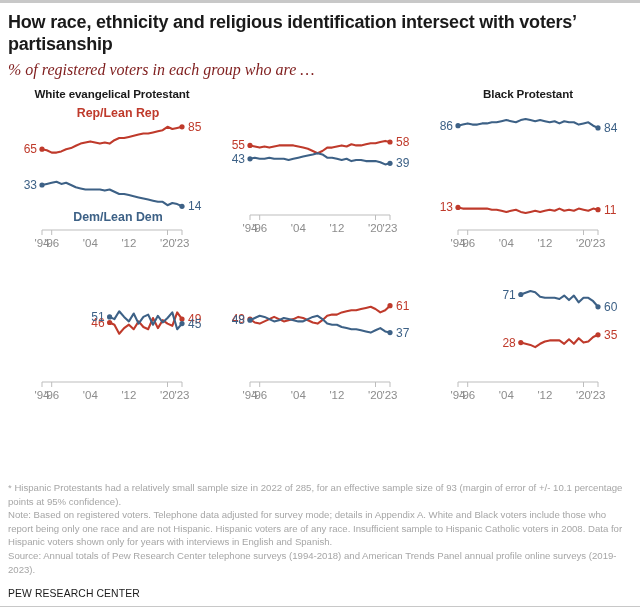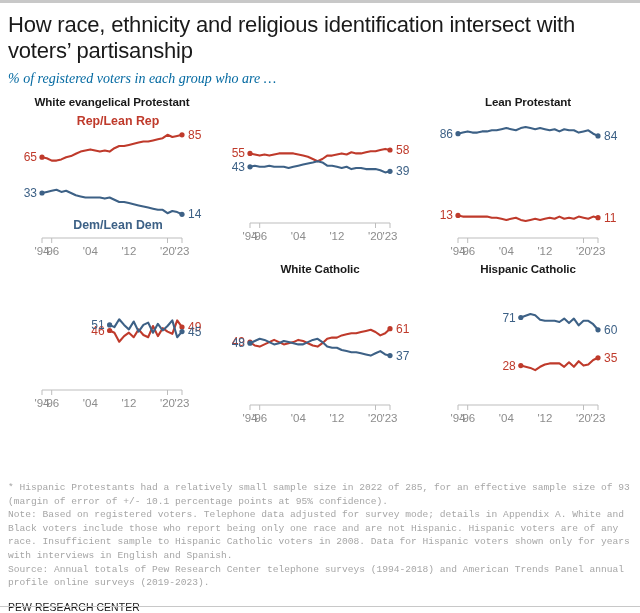--- a/index.html
+++ b/index.html
@@ -25,33 +25,33 @@
   .top-rule {
     position: absolute;
     left: 0; top: 0;
     width: 640px;
     height: 3px;
     background: #c8c8c8;
   }
   .headline {
     margin: 0;
     padding-top: 12px;
-    font-size: 22px;
-    font-weight: normal;
+    font-size: 18px;
+    font-weight: bold;
     letter-spacing: -0.2px;
     color: #1a1a1a;
     line-height: 1.2;
     font-family: "Liberation Sans", sans-serif;
   }
   .subhead {
     margin: 0;
     padding-top: 6px;
-    font-size: 14px;
+    font-size: 16px;
     font-style: italic;
-    color: #0369a1;
+    color: #7f1d1d;
     font-family: "Liberation Serif", serif;
   }
 
   .grid {
     position: relative;
     margin-top: 8px;
     width: 624px;
   }
   .row {
     display: flex;
@@ -82,21 +82,21 @@
     position: absolute;
     left: 8px;
     top: 481px;
     width: 624px;
   }
   .fn {
     font-size: 9.6px;
     line-height: 1.42;
     color: #a6a6a6;
     margin: 0;
-    font-family: Liberation Mono, monospace;
+    font-family: Liberation Sans, sans-serif;
   }
   .pew {
     font-size: 10.4px;
     font-weight: normal;
     color: #1a1a1a;
     letter-spacing: 0.1px;
     margin: 0;
     padding-top: 12px;
   }
   .bottom-rule {
@@ -170,21 +170,21 @@
       <text x="180.0" y="59.0" text-anchor="start" font-family="Liberation Sans, sans-serif" font-size="12" fill="#bf3a2b">58</text>
       <path d="M34.0 71.8 L38.8 70.7 L43.7 71.8 L48.5 71.8 L53.3 70.7 L58.1 71.8 L63.0 71.8 L67.8 71.8 L72.6 73.0 L77.4 71.8 L82.3 70.7 L87.1 69.6 L91.9 68.5 L96.8 67.4 L101.6 66.2 L106.4 67.4 L111.2 70.7 L116.1 70.7 L120.9 71.8 L125.7 73.0 L130.6 71.8 L135.4 74.1 L140.2 73.0 L145.0 73.0 L149.9 74.1 L154.7 74.1 L159.5 74.1 L164.3 75.2 L169.2 77.4 L174.0 76.3" fill="none" stroke="#3d6186" stroke-width="2.1" stroke-linejoin="round" stroke-linecap="round"></path>
       <circle cx="34.0" cy="71.8" r="2.6" fill="#3d6186"></circle>
       <circle cx="174.0" cy="76.3" r="2.6" fill="#3d6186"></circle>
       <text x="29.0" y="75.8" text-anchor="end" font-family="Liberation Sans, sans-serif" font-size="12" fill="#3d6186">43</text>
       <text x="180.0" y="80.3" text-anchor="start" font-family="Liberation Sans, sans-serif" font-size="12" fill="#3d6186">39</text>
             </svg>
         </div>
       </div>
         <div class="panel" style="width:208px">
-        <p class="panel-title">Lean Protestant</p>
+        <p class="panel-title">Black Protestant</p>
         <div class="plot">
           <svg width="208" height="152" viewBox="0 0 208 152" role="img">
               <line x1="34.0" y1="128" x2="174.0" y2="128" stroke="#bdbdbd" stroke-width="1"></line>
               <line x1="34.0" y1="128" x2="34.0" y2="133" stroke="#bdbdbd" stroke-width="1"></line>
               <line x1="43.7" y1="128" x2="43.7" y2="133" stroke="#bdbdbd" stroke-width="1"></line>
               <line x1="159.5" y1="128" x2="159.5" y2="133" stroke="#bdbdbd" stroke-width="1"></line>
               <line x1="174.0" y1="128" x2="174.0" y2="133" stroke="#bdbdbd" stroke-width="1"></line>
               <text x="34.0" y="145" text-anchor="middle" font-family="Liberation Sans, sans-serif" font-size="11.5" fill="#8c8c8c">'94</text>
               <text x="43.7" y="145" text-anchor="middle" font-family="Liberation Sans, sans-serif" font-size="11.5" fill="#8c8c8c">'96</text>
               <text x="82.3" y="145" text-anchor="middle" font-family="Liberation Sans, sans-serif" font-size="11.5" fill="#8c8c8c">'04</text>
@@ -227,21 +227,20 @@
       <text x="180.0" y="69.1" text-anchor="start" font-family="Liberation Sans, sans-serif" font-size="12" fill="#bf3a2b">49</text>
       <path d="M101.6 62.9 L106.4 65.1 L111.2 57.3 L116.1 62.9 L120.9 67.4 L125.7 59.5 L130.6 69.6 L135.4 62.9 L140.2 60.6 L145.0 70.7 L149.9 61.8 L154.7 68.5 L159.5 64.0 L164.3 58.4 L169.2 75.2 L174.0 69.6" fill="none" stroke="#3d6186" stroke-width="2.1" stroke-linejoin="round" stroke-linecap="round"></path>
       <circle cx="101.6" cy="62.9" r="2.6" fill="#3d6186"></circle>
       <circle cx="174.0" cy="69.6" r="2.6" fill="#3d6186"></circle>
       <text x="96.6" y="66.9" text-anchor="end" font-family="Liberation Sans, sans-serif" font-size="12" fill="#3d6186">51</text>
       <text x="180.0" y="73.6" text-anchor="start" font-family="Liberation Sans, sans-serif" font-size="12" fill="#3d6186">45</text>
             </svg>
         </div>
       </div>
         <div class="panel" style="width:208px">
-        <p class="panel-title">White Catholic</p>
         <div class="plot">
           <svg width="208" height="152" viewBox="0 0 208 152" role="img">
               <line x1="34.0" y1="128" x2="174.0" y2="128" stroke="#bdbdbd" stroke-width="1"></line>
               <line x1="34.0" y1="128" x2="34.0" y2="133" stroke="#bdbdbd" stroke-width="1"></line>
               <line x1="43.7" y1="128" x2="43.7" y2="133" stroke="#bdbdbd" stroke-width="1"></line>
               <line x1="159.5" y1="128" x2="159.5" y2="133" stroke="#bdbdbd" stroke-width="1"></line>
               <line x1="174.0" y1="128" x2="174.0" y2="133" stroke="#bdbdbd" stroke-width="1"></line>
               <text x="34.0" y="145" text-anchor="middle" font-family="Liberation Sans, sans-serif" font-size="11.5" fill="#8c8c8c">'94</text>
               <text x="43.7" y="145" text-anchor="middle" font-family="Liberation Sans, sans-serif" font-size="11.5" fill="#8c8c8c">'96</text>
               <text x="82.3" y="145" text-anchor="middle" font-family="Liberation Sans, sans-serif" font-size="11.5" fill="#8c8c8c">'04</text>
@@ -255,21 +254,20 @@
       <text x="180.0" y="55.7" text-anchor="start" font-family="Liberation Sans, sans-serif" font-size="12" fill="#bf3a2b">61</text>
       <path d="M34.0 66.2 L38.8 64.0 L43.7 61.8 L48.5 62.9 L53.3 65.1 L58.1 67.4 L63.0 66.2 L67.8 64.0 L72.6 65.1 L77.4 66.2 L82.3 67.4 L87.1 67.4 L91.9 65.1 L96.8 62.9 L101.6 61.8 L106.4 65.1 L111.2 69.6 L116.1 70.7 L120.9 70.7 L125.7 73.0 L130.6 74.1 L135.4 75.2 L140.2 75.2 L145.0 76.3 L149.9 77.4 L154.7 78.6 L159.5 76.3 L164.3 74.1 L169.2 77.4 L174.0 78.6" fill="none" stroke="#3d6186" stroke-width="2.1" stroke-linejoin="round" stroke-linecap="round"></path>
       <circle cx="34.0" cy="66.2" r="2.6" fill="#3d6186"></circle>
       <circle cx="174.0" cy="78.6" r="2.6" fill="#3d6186"></circle>
       <text x="29.0" y="70.2" text-anchor="end" font-family="Liberation Sans, sans-serif" font-size="12" fill="#3d6186">48</text>
       <text x="180.0" y="82.6" text-anchor="start" font-family="Liberation Sans, sans-serif" font-size="12" fill="#3d6186">37</text>
             </svg>
         </div>
       </div>
         <div class="panel" style="width:208px">
-        <p class="panel-title">Hispanic Catholic</p>
         <div class="plot">
           <svg width="208" height="152" viewBox="0 0 208 152" role="img">
               <line x1="34.0" y1="128" x2="174.0" y2="128" stroke="#bdbdbd" stroke-width="1"></line>
               <line x1="34.0" y1="128" x2="34.0" y2="133" stroke="#bdbdbd" stroke-width="1"></line>
               <line x1="43.7" y1="128" x2="43.7" y2="133" stroke="#bdbdbd" stroke-width="1"></line>
               <line x1="159.5" y1="128" x2="159.5" y2="133" stroke="#bdbdbd" stroke-width="1"></line>
               <line x1="174.0" y1="128" x2="174.0" y2="133" stroke="#bdbdbd" stroke-width="1"></line>
               <text x="34.0" y="145" text-anchor="middle" font-family="Liberation Sans, sans-serif" font-size="11.5" fill="#8c8c8c">'94</text>
               <text x="43.7" y="145" text-anchor="middle" font-family="Liberation Sans, sans-serif" font-size="11.5" fill="#8c8c8c">'96</text>
               <text x="82.3" y="145" text-anchor="middle" font-family="Liberation Sans, sans-serif" font-size="11.5" fill="#8c8c8c">'04</text>

